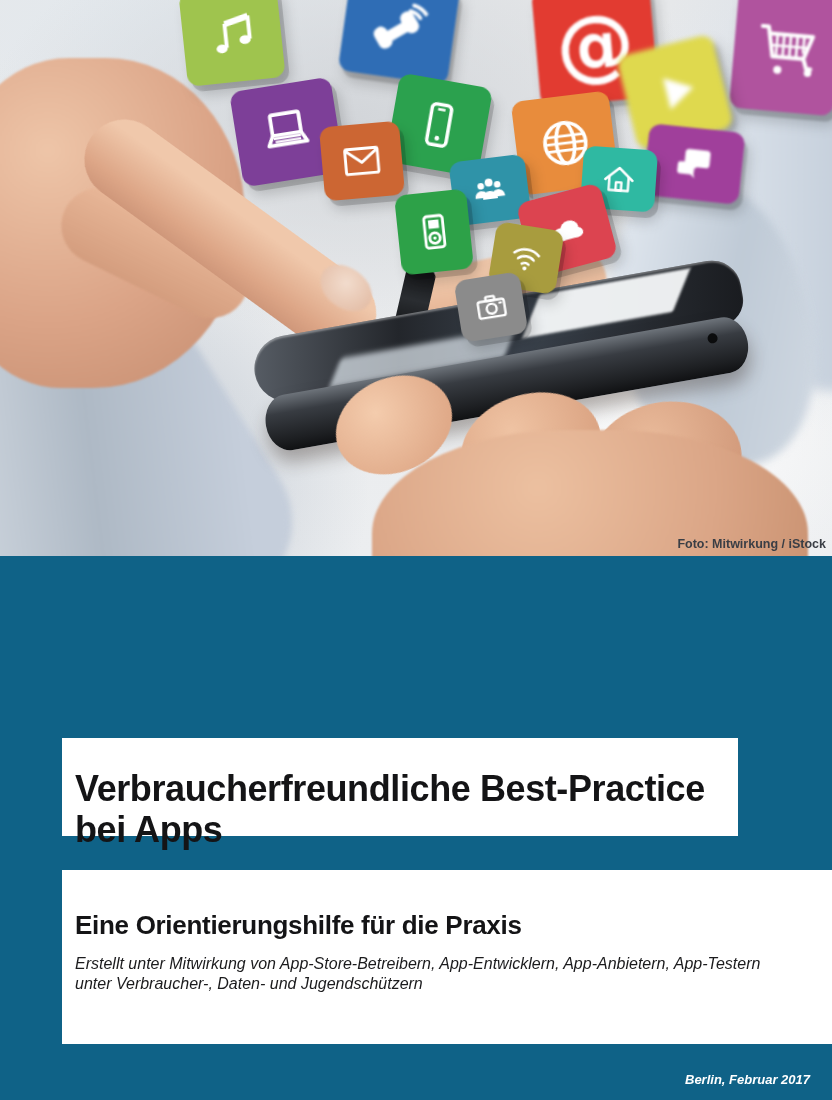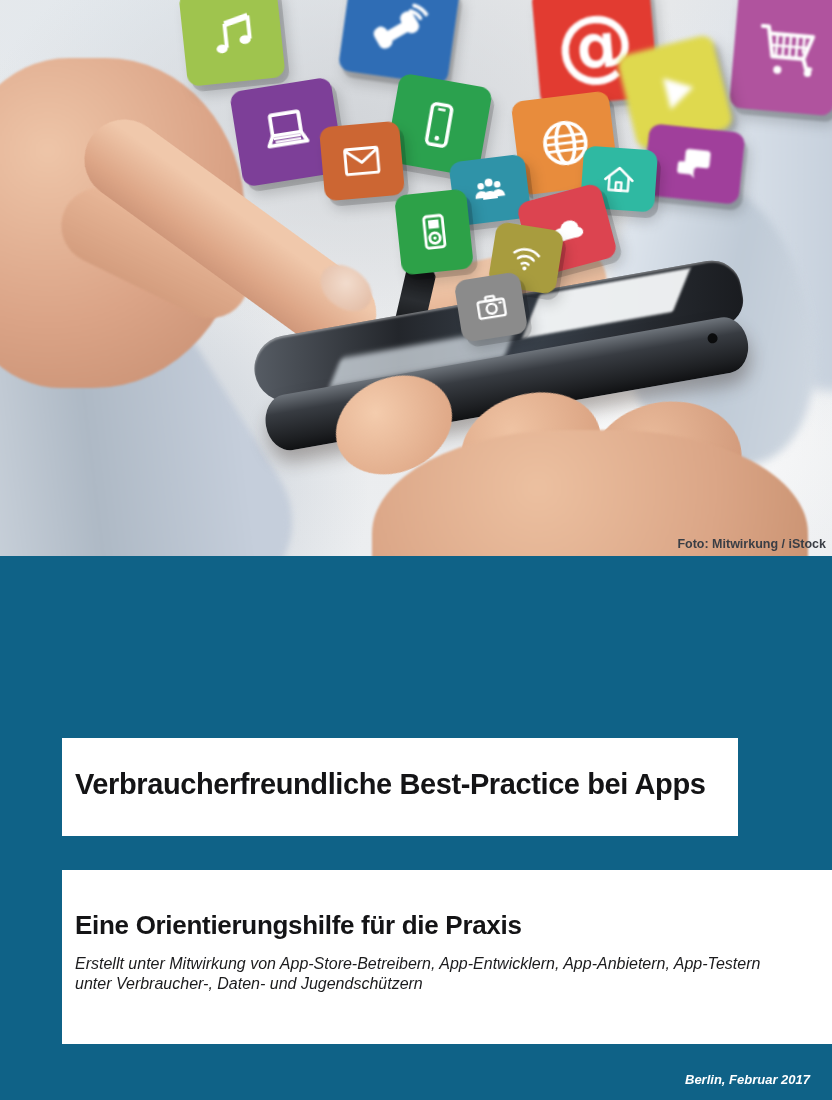--- a/index.html
+++ b/index.html
@@ -65,21 +65,21 @@
   .tile-icon{width:62%;height:62%;display:flex;align-items:center;justify-content:center;}
   .tile-icon svg{width:100%;height:100%;}
   .at-glyph{color:#fff;font-weight:bold;font-size:78px;line-height:1;font-family:"DejaVu Sans",sans-serif;}
   .photo-credit{position:absolute;right:6px;bottom:5px;font-size:12.5px;font-weight:bold;color:#3A3E45;}
 
   
   :root{--teal:#0F6287;}
   .lower{position:relative;width:832px;height:544px;background:var(--teal);}
   .white-box{position:absolute;background:#fff;}
   .title-box{left:62px;top:182px;width:676px;height:98px;}
-  .title-box h1{margin:0;padding:30px 0 0 13px;font-size:29px;line-height:1.15;letter-spacing:-.4px;
+  .title-box h1{margin:0;padding:30px 0 0 13px;font-size:36px;line-height:1.15;letter-spacing:-.4px;
     color:#141416;font-weight:bold;}
   .subtitle-box{left:62px;top:314px;width:825px;height:174px;}
   .subtitle-box h2{margin:0;padding:40px 0 0 13px;font-size:26px;letter-spacing:-.3px;color:#141416;font-weight:bold;}
   .sub-line{margin:0 0 0 13px;font-size:16px;line-height:19.5px;font-weight:normal;font-style:italic;color:#1b1b1d;}
   .sub-line.first{margin-top:13px;}
   .publication-date{position:absolute;right:22px;bottom:13px;color:#fff;font-size:13px;
     font-weight:bold;font-style:italic;}
 </style>
 </head>
 <body>

